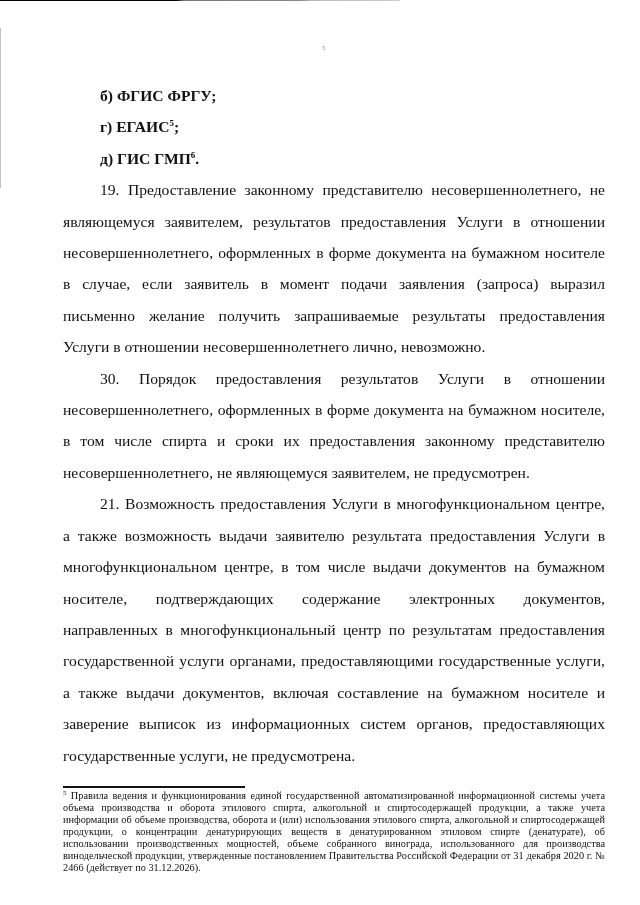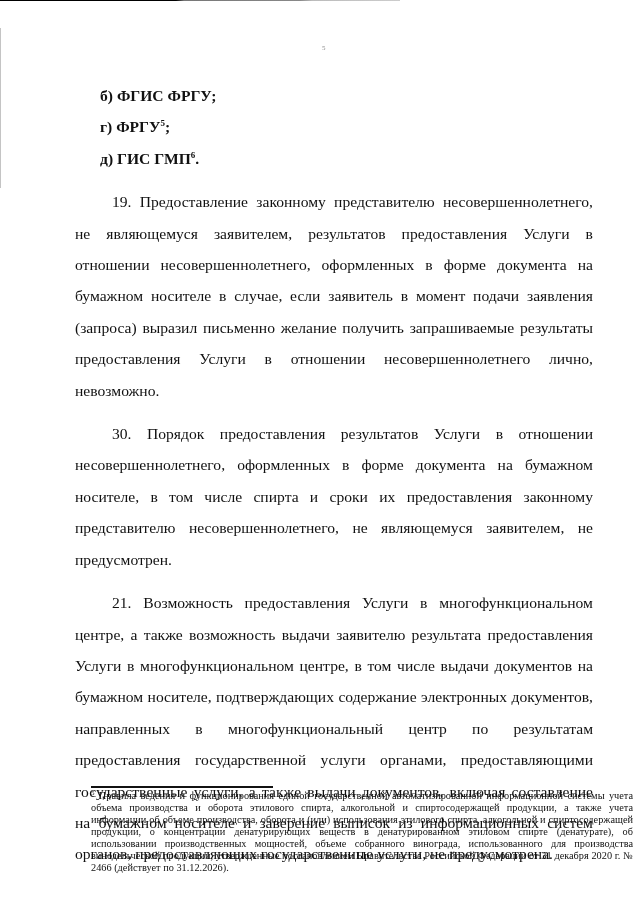--- a/index.html
+++ b/index.html
@@ -46,37 +46,36 @@
       font-size: 15.6px;
       line-height: 31.4px;
       padding-left: 37px;
       margin: 0;
       white-space: nowrap;
       font-weight: bold;
     }
     .para {
       font-size: 15.6px;
       line-height: 31.4px;
-      margin: 12px;
+      margin: 0;
       text-align: justify;
       text-align-last: left;
       text-indent: 37px;
       hyphens: none;
     }
     sup {
       font-size: 9px;
       line-height: 0;
       vertical-align: super;
     }
     .footnotes {
       position: absolute;
       left: 63px;
       top: 786px;
       width: 542px;
-      margin-left: 28px;
     }
     .footnote-rule {
       width: 182px;
       height: 1.5px;
       background: #111;
       margin-bottom: 2px;
     }
     .footnote {
       font-size: 10.3px;
       line-height: 12.1px;
@@ -92,21 +91,21 @@
 <body>
 
 <div class="scan-top-edge"></div>
 <div class="scan-left-edge"></div>
 
 <div class="page-number">5</div>
 
 <div class="page">
   <div>
     <p class="list-item"><span>б)</span> <span>ФГИС ФРГУ;</span></p>
-    <p class="list-item"><span>г)</span> <span>ФРГУ</span><sup>5</sup><span>;</span></p>
+    <p class="list-item"><span>г)</span> <span>ЕГАИС</span><sup>5</sup><span>;</span></p>
     <p class="list-item"><span>д)</span> <span>ГИС ГМП</span><sup>6</sup><span>.</span></p>
   </div>
 
   <p class="para"><span>19.</span> <span>Предоставление законному представителю несовершеннолетнего, не являющемуся заявителем, результатов предоставления Услуги в отношении несовершеннолетнего, оформленных в форме документа на бумажном носителе в случае, если заявитель в момент подачи заявления (запроса) выразил письменно желание получить запрашиваемые результаты предоставления Услуги в отношении несовершеннолетнего лично, невозможно.</span></p>
   <p class="para"><span>30.</span> <span>Порядок предоставления результатов Услуги в отношении несовершеннолетнего, оформленных в форме документа на бумажном носителе, в том числе спирта и сроки их предоставления законному представителю несовершеннолетнего, не являющемуся заявителем, не предусмотрен.</span></p>
   <p class="para"><span>21.</span> <span>Возможность предоставления Услуги в многофункциональном центре, а также возможность выдачи заявителю результата предоставления Услуги в многофункциональном центре, в том числе выдачи документов на бумажном носителе, подтверждающих содержание электронных документов, направленных в многофункциональный центр по результатам предоставления государственной услуги органами, предоставляющими государственные услуги, а также выдачи документов, включая составление на бумажном носителе и заверение выписок из информационных систем органов, предоставляющих государственные услуги, не предусмотрена.</span></p>
 </div>
 
 <div class="footnotes">
   <div class="footnote-rule"></div>

